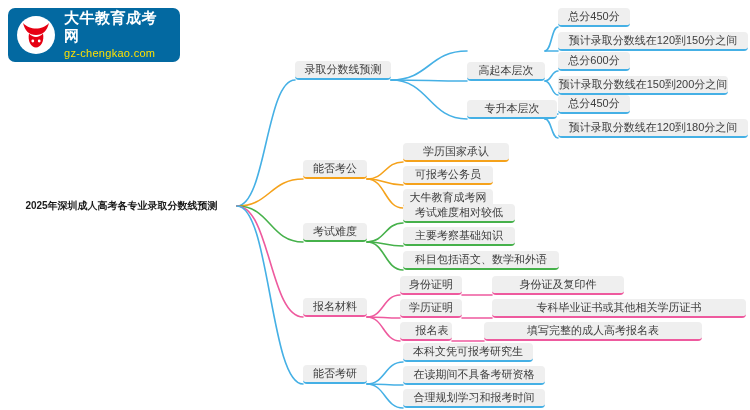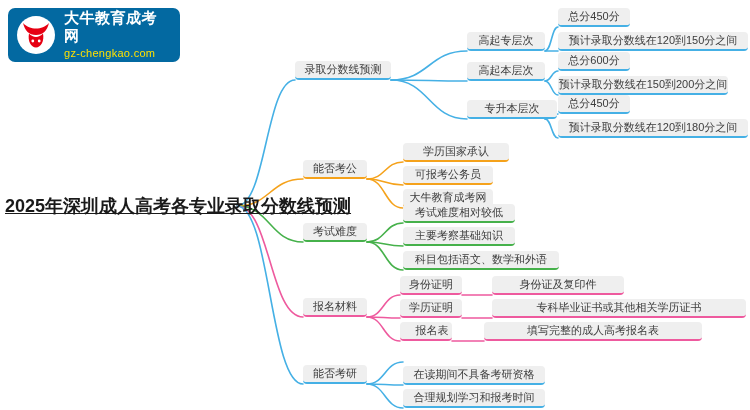--- a/index.html
+++ b/index.html
@@ -24,23 +24,23 @@
     font-size:11px;
     line-height:16px;
     color:#3c3c3c;
     text-align:center;
     white-space:nowrap;
     overflow:hidden;
   }
   #root-node {
     position:absolute; z-index:2;
     left:5px; top:198px; width:233px; height:16px;
-    font-size:18px; font-weight:bold;
+    font-size:10px; font-weight:bold;
     color:#1a1a1a; line-height:16px;
-    white-space:nowrap; text-align:center;text-decoration:underline;
+    white-space:nowrap; text-align:center;
   }
   #logo {
     position:absolute; z-index:3;
     left:8px; top:8px; width:172px; height:54px;
     background:#0369a1;
     border-radius:7px;
     display:flex; align-items:center;
     padding:0 8px; gap:8px;
   }
   #logo .badge { width:40px; height:40px; flex:0 0 40px; }
@@ -97,21 +97,20 @@
     </span>
     <span class="txt">
       <span class="title">大牛教育成考网</span>
       <span class="subtitle">gz-chengkao.com</span>
     </span>
   </div>
 
   <div id="root-node">2025年深圳成人高考各专业录取分数线预测</div>
 
 <div class="node" style="left: 295px; top: 61px; width: 96px; border-bottom-color: rgb(69, 176, 229);">录取分数线预测</div>
-    <div class="node" style="left: 467px; top: 32px; width: 78px; border-bottom-color: rgb(69, 176, 229);">高起专层次</div>
     <div class="node" style="left: 558px; top: 8px; width: 72px; border-bottom-color: rgb(69, 176, 229);">总分450分</div>
     <div class="node" style="left: 558px; top: 32px; width: 190px; border-bottom-color: rgb(69, 176, 229);">预计录取分数线在120到150分之间</div>
     <div class="node" style="left: 467px; top: 62px; width: 78px; border-bottom-color: rgb(69, 176, 229);">高起本层次</div>
     <div class="node" style="left: 558px; top: 52px; width: 72px; border-bottom-color: rgb(69, 176, 229);">总分600分</div>
     <div class="node" style="left: 558px; top: 76px; width: 170px; border-bottom-color: rgb(69, 176, 229);">预计录取分数线在150到200分之间</div>
     <div class="node" style="left: 467px; top: 100px; width: 90px; border-bottom-color: rgb(69, 176, 229);">专升本层次</div>
     <div class="node" style="left: 558px; top: 95px; width: 72px; border-bottom-color: rgb(69, 176, 229);">总分450分</div>
     <div class="node" style="left: 558px; top: 119px; width: 190px; border-bottom-color: rgb(69, 176, 229);">预计录取分数线在120到180分之间</div>
     <div class="node" style="left: 303px; top: 160px; width: 64px; border-bottom-color: rgb(245, 162, 27);">能否考公</div>
     <div class="node" style="left: 403px; top: 143px; width: 106px; border-bottom-color: rgb(245, 162, 27);">学历国家承认</div>
@@ -122,15 +121,16 @@
     <div class="node" style="left: 403px; top: 227px; width: 112px; border-bottom-color: rgb(70, 177, 75);">主要考察基础知识</div>
     <div class="node" style="left: 403px; top: 251px; width: 156px; border-bottom-color: rgb(70, 177, 75);">科目包括语文、数学和外语</div>
     <div class="node" style="left: 303px; top: 298px; width: 64px; border-bottom-color: rgb(238, 90, 158);">报名材料</div>
     <div class="node" style="left: 400px; top: 276px; width: 62px; border-bottom-color: rgb(238, 90, 158);">身份证明</div>
     <div class="node" style="left: 492px; top: 276px; width: 132px; border-bottom-color: rgb(238, 90, 158);">身份证及复印件</div>
     <div class="node" style="left: 400px; top: 299px; width: 62px; border-bottom-color: rgb(238, 90, 158);">学历证明</div>
     <div class="node" style="left: 492px; top: 299px; width: 254px; border-bottom-color: rgb(238, 90, 158);">专科毕业证书或其他相关学历证书</div>
     <div class="node" style="left: 400px; top: 322px; width: 52px; border-bottom-color: rgb(238, 90, 158); padding-left: 12px;">报名表</div>
     <div class="node" style="left: 484px; top: 322px; width: 218px; border-bottom-color: rgb(238, 90, 158);">填写完整的成人高考报名表</div>
     <div class="node" style="left: 303px; top: 365px; width: 64px; border-bottom-color: rgb(69, 176, 229);">能否考研</div>
+    <div class="node" style="left: 403px; top: 343px; width: 130px; border-bottom-color: rgb(69, 176, 229);">本科文凭可报考研究生</div>
     <div class="node" style="left: 403px; top: 366px; width: 142px; border-bottom-color: rgb(69, 176, 229);">在读期间不具备考研资格</div>
     <div class="node" style="left: 403px; top: 389px; width: 142px; border-bottom-color: rgb(69, 176, 229);">合理规划学习和报考时间</div>
   </div>
 
 </body></html>

